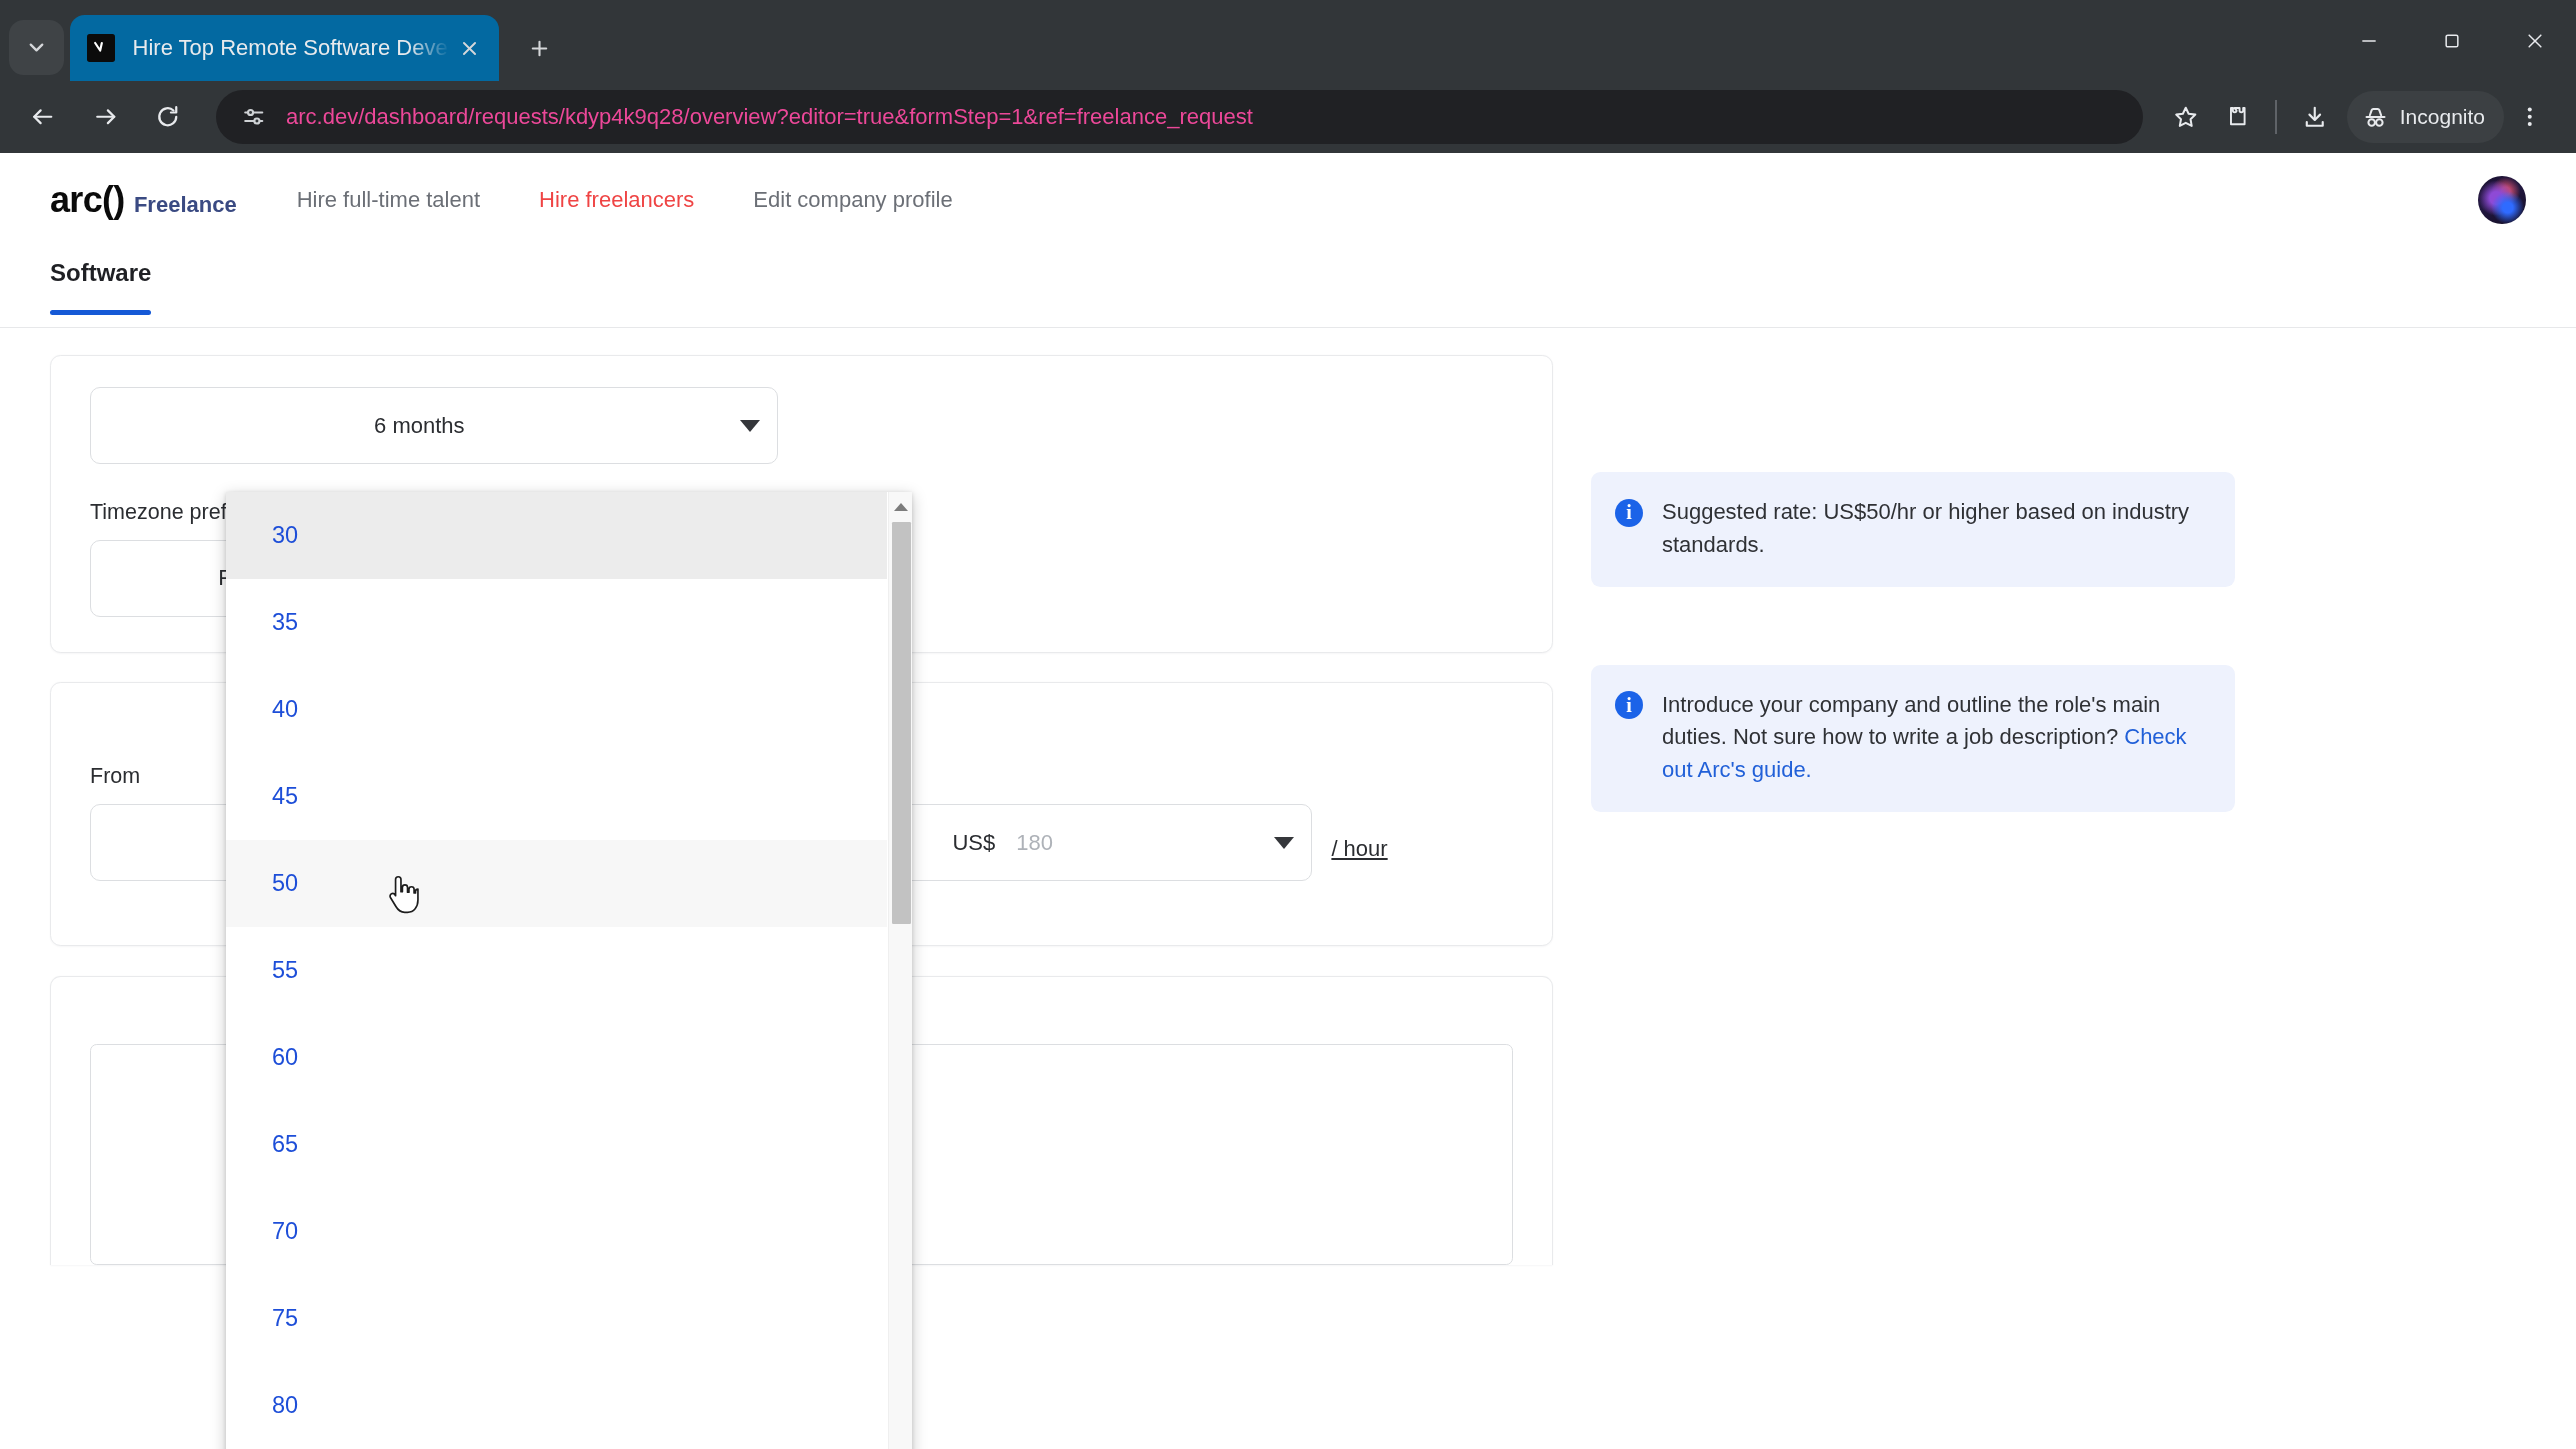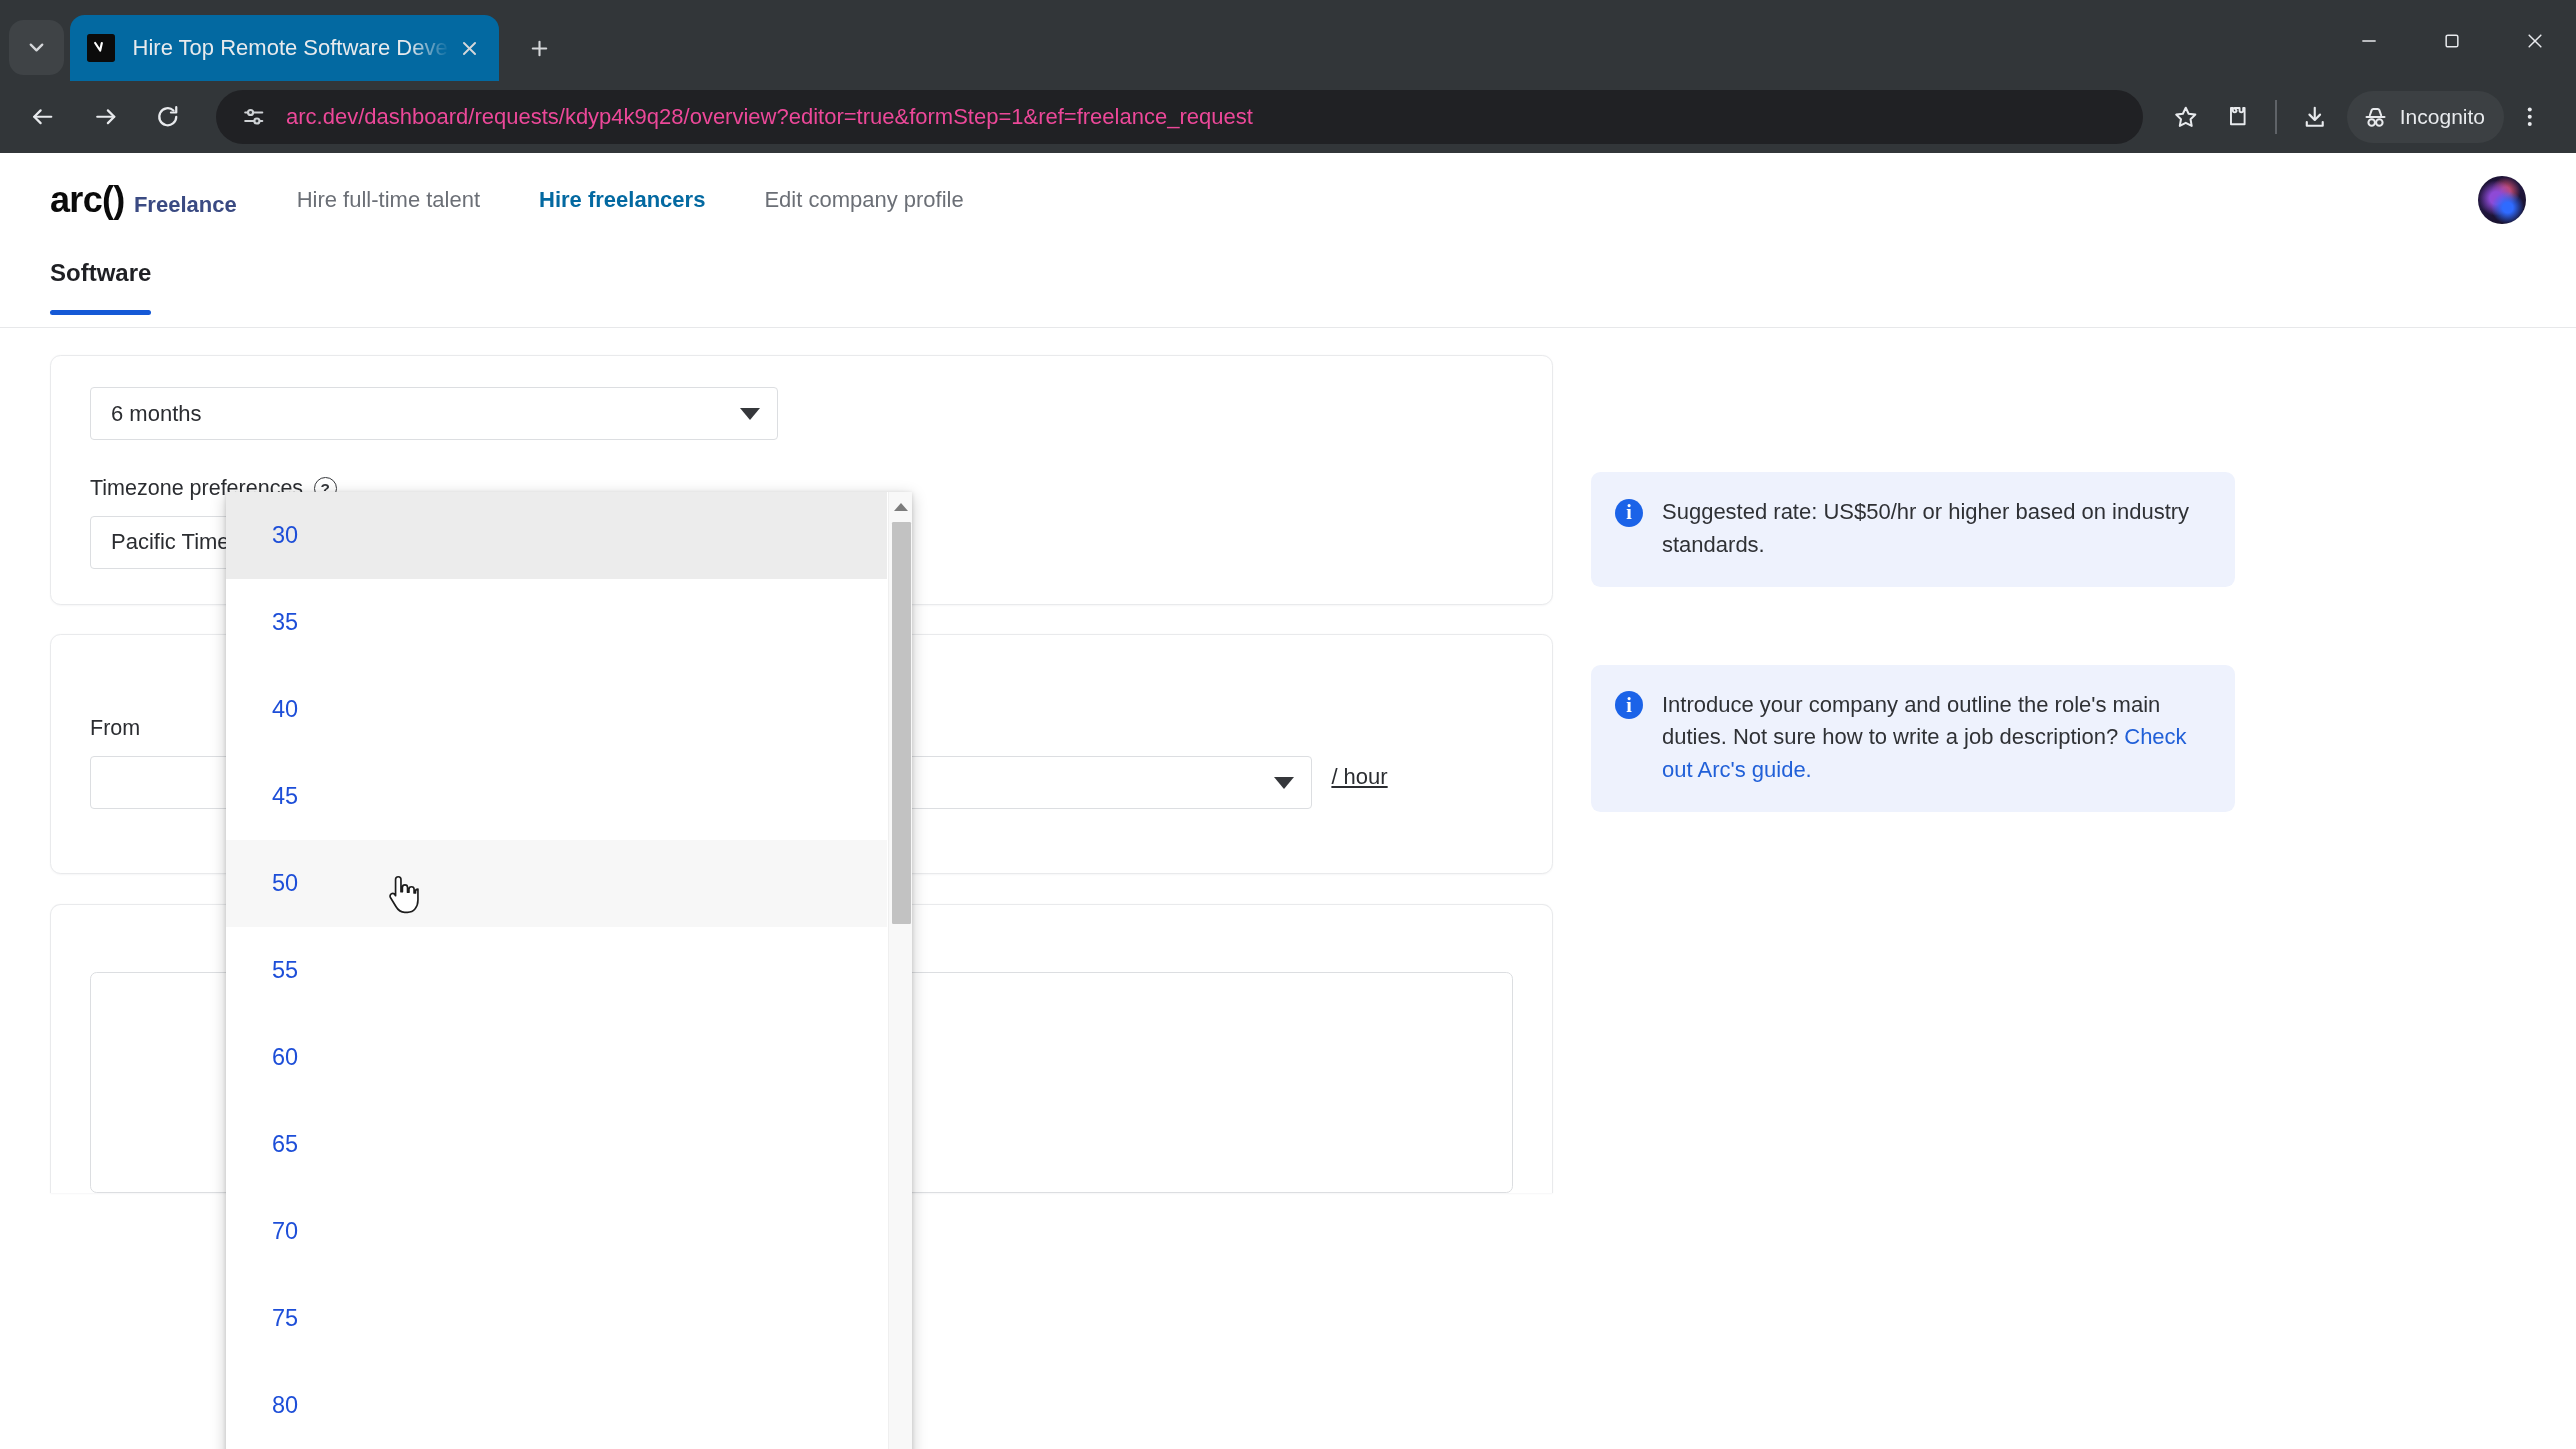--- a/index.html
+++ b/index.html
@@ -199,21 +199,21 @@
     color: #3a4a82;
     margin-left: 9.4px;
   }
   .nav-links { display: flex; align-items: center; }
   .nav-link {
     font-size: 22px;
     color: #6b6f76;
     margin-right: 59px;
     white-space: nowrap;
   }
-  .nav-link.active { color: #0369a1; font-weight: 700; }
+  .nav-link.active { color: #ef4444; font-weight: 400; }
   .avatar {
     width: 48px; height: 48px;
     border-radius: 24px;
     margin-left: auto;
     flex: none;
     background:
       radial-gradient(circle at 62% 66%, #2f6bff 0%, #2f6bff 12%, transparent 38%),
       radial-gradient(circle at 38% 46%, #8e4ad6 0%, #8e4ad6 16%, transparent 45%),
       radial-gradient(circle at 58% 32%, #c0496b 0%, #c0496b 10%, transparent 34%),
       linear-gradient(150deg, #1a1030 0%, #221840 45%, #120c22 100%);
@@ -284,27 +284,28 @@
     border: 1.7px solid #35373b;
     color: #35373b;
     font-size: 15.4px;
     font-weight: 700;
     display: inline-flex;
     align-items: center; justify-content: center;
     margin-left: 10.7px;
     flex: none;
   }
   .select {
-    height: 53px;
+    height: 77px;
     border: 0.7px solid #dcdee1;
-    border-radius: 4px;
+    border-radius: 10px;
     background: #fff;
     display: flex;
     align-items: center;
     padding: 0 17.4px 0 20px;
+    text-align: center;
   }
   .select-value {
     font-size: 22px;
     color: #2b2d31;
     flex: 1;
     white-space: nowrap;
     overflow: hidden;
   }
   .select-value .muted { color: #aeb2b8; }
   .caret {

